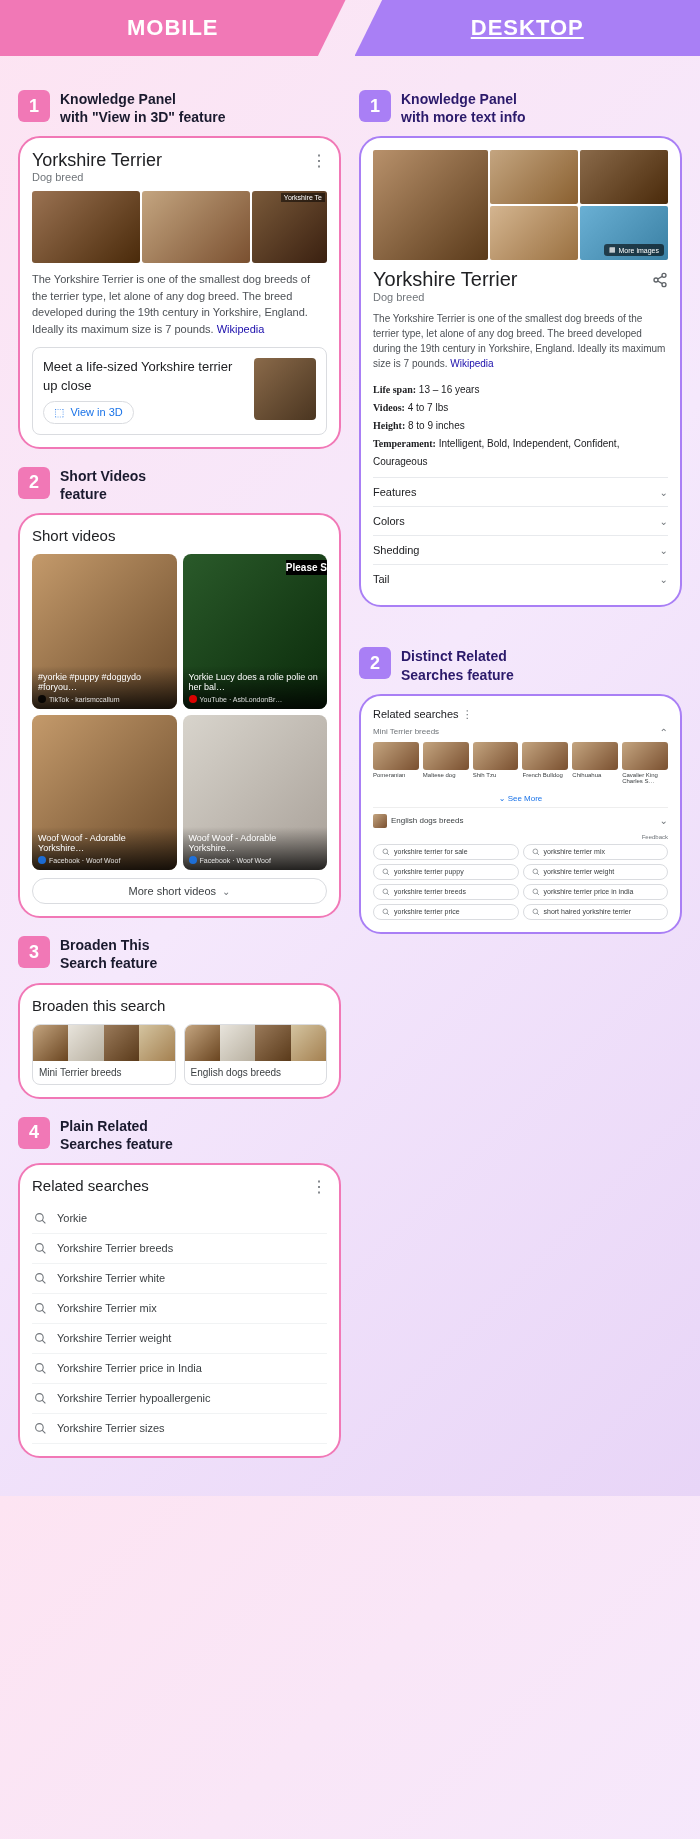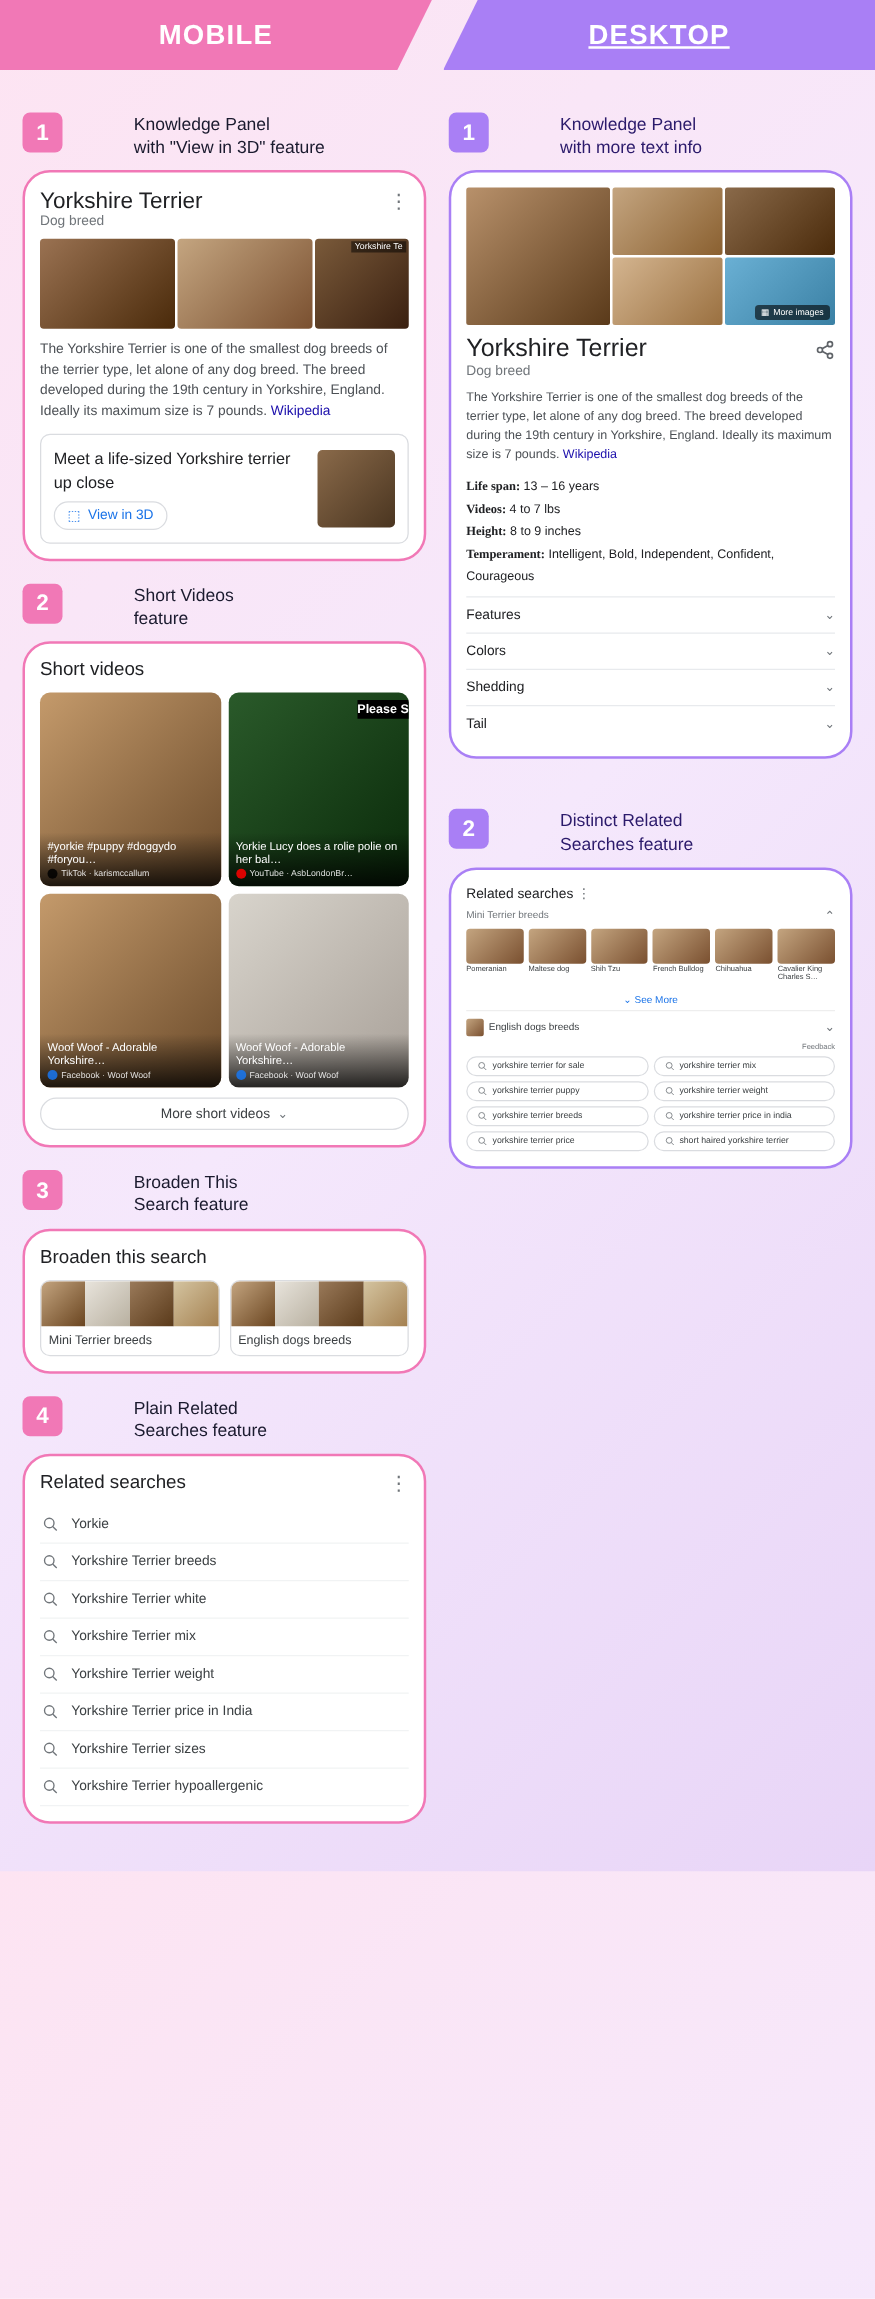--- a/index.html
+++ b/index.html
@@ -11,33 +11,33 @@
 .header { display: flex; height: 56px; gap: 39px; }
 .header-tab { flex: 1; display: flex; align-items: center; justify-content: center; font-weight: 700; font-size: 22px; color: #fff; letter-spacing: 1px; position: relative; }
 .header-mobile { background: #f178b6; clip-path: polygon(0 0, 100% 0, 92% 100%, 0 100%); }
 .header-desktop { background: #a97ff5; clip-path: polygon(8% 0, 100% 0, 100% 100%, 0 100%); margin-left: -30px; text-decoration: underline; }
 .columns { display: flex; padding: 20px 18px; gap: 18px; }
 .col { flex: 1; }
 .section-head { display: flex; align-items: flex-start; gap: 10px; margin: 14px 0 10px; }
 .num-badge { width: 32px; height: 32px; display: flex; align-items: center; justify-content: center; font-weight: 800; font-size: 18px; color: #fff; border-radius: 6px; flex-shrink: 0; }
 .num-pink { background: #f178b6; }
 .num-purple { background: #a97ff5; }
-.section-title { font-weight: 400; font-size: 14px; line-height: 1.3; margin-left: 47px; }
+.section-title { font-weight: 700; font-size: 14px; line-height: 1.3; }
 .title-pink { color: #1a1a2e; }
 .title-purple { color: #2b1a6b; }
 .card { background: #fff; border-radius: 22px; padding: 12px; margin-bottom: 18px; }
 .card-pink { border: 2px solid #f178b6; }
 .card-purple { border: 2px solid #a97ff5; }
 .kp-title { font-size: 18px; font-weight: 400; color: #202124; display: flex; justify-content: space-between; align-items: center; }
 .kp-sub { font-size: 11px; color: #70757a; margin-bottom: 8px; }
 .img-row { display: flex; gap: 2px; margin-bottom: 8px; }
 .imgbox { background: linear-gradient(135deg, #b8916b, #7a5a3a); border-radius: 3px; }
 .kp-body { font-size: 11px; color: #4d5156; line-height: 1.5; margin-bottom: 10px; }
 .link { color: #1a0dab; }
-.v3d-card { border: 1px solid #dadce0; border-radius: 8px; padding: 10px; display: flex; gap: 10px; align-items: center; }
+.v3d-card { border: 1px solid #dadce0; border-radius: 8px; padding: 10px; display: flex; gap: 10px; }
 .v3d-text { flex: 1; font-size: 13px; color: #202124; line-height: 1.4; }
 .v3d-dog { width: 62px; height: 62px; background: linear-gradient(135deg, #8a6a4a, #4a3520); border-radius: 4px; }
 .v3d-btn { display: inline-flex; align-items: center; gap: 6px; border: 1px solid #dadce0; border-radius: 16px; padding: 4px 10px; font-size: 11px; color: #1a73e8; margin-top: 6px; }
 .facts { font-size: 10px; color: #202124; line-height: 1.8; }
 .facts b { font-weight: 600; font-family: Liberation Serif, serif; }
 .exp-row { border-top: 1px solid #e8eaed; padding: 8px 0; font-size: 11px; color: #202124; display: flex; justify-content: space-between; align-items: center; }
 .sv-title { font-size: 15px; font-weight: 400; color: #202124; margin-bottom: 10px; }
 .sv-grid { display: grid; grid-template-columns: 1fr 1fr; gap: 6px; }
 .sv-item { position: relative; height: 155px; border-radius: 8px; overflow: hidden; background: linear-gradient(135deg, #c49a6b, #6a4a2a); }
 .sv-overlay { position: absolute; bottom: 0; left: 0; right: 0; padding: 6px; background: linear-gradient(transparent, rgba(0,0,0,0.8)); color: #fff; }
@@ -243,28 +243,28 @@
               <circle cx="10" cy="10" r="7"></circle>
               <line x1="21" y1="21" x2="15" y2="15"></line>
             </svg>
       <span>Yorkshire Terrier price in India</span>
     </div>
     <div class="rel-item">
       <svg width="13" height="13" viewBox="0 0 24 24" fill="none" stroke="#70757a" stroke-width="2">
               <circle cx="10" cy="10" r="7"></circle>
               <line x1="21" y1="21" x2="15" y2="15"></line>
             </svg>
+      <span>Yorkshire Terrier hypoallergenic</span>
+    </div>
+    <div class="rel-item">
+      <svg width="13" height="13" viewBox="0 0 24 24" fill="none" stroke="#70757a" stroke-width="2">
+              <circle cx="10" cy="10" r="7"></circle>
+              <line x1="21" y1="21" x2="15" y2="15"></line>
+            </svg>
       <span>Yorkshire Terrier sizes</span>
-    </div>
-    <div class="rel-item">
-      <svg width="13" height="13" viewBox="0 0 24 24" fill="none" stroke="#70757a" stroke-width="2">
-              <circle cx="10" cy="10" r="7"></circle>
-              <line x1="21" y1="21" x2="15" y2="15"></line>
-            </svg>
-      <span>Yorkshire Terrier hypoallergenic</span>
     </div>
         </div>
     </div>
 
   </div>
 
   <div class="col">
 
     <div class="section-head">
       <div class="num-badge num-purple">1</div>

